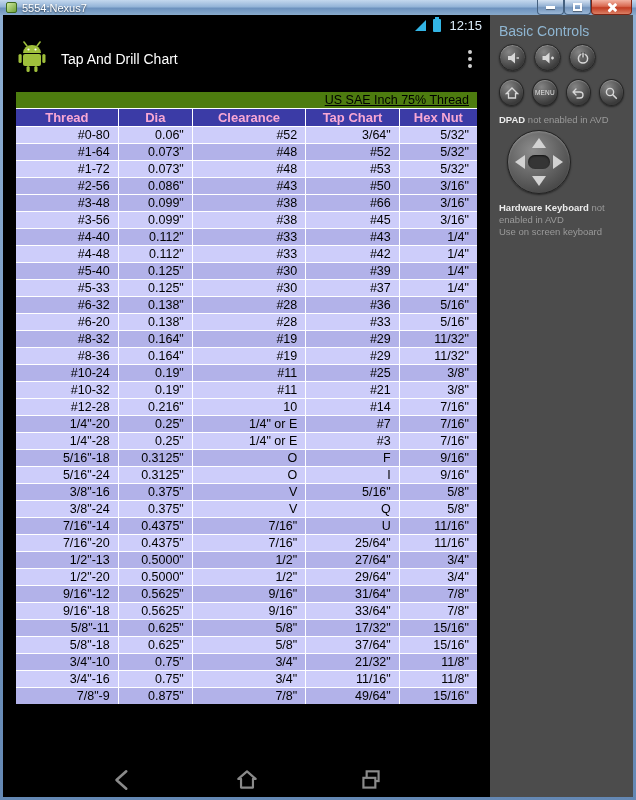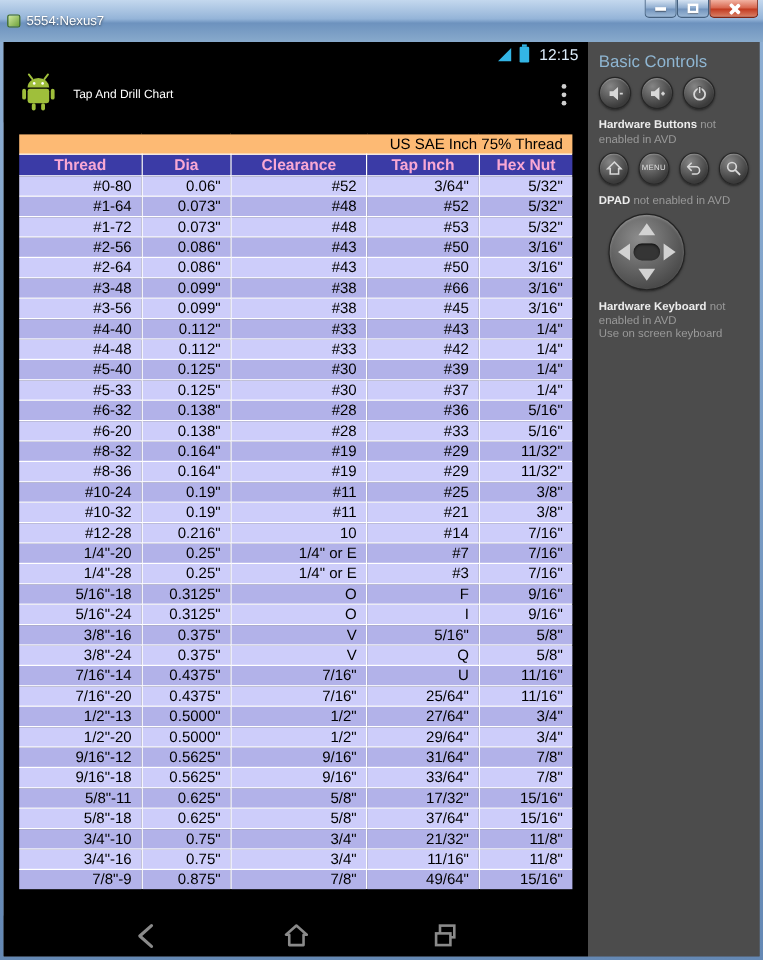--- a/index.html
+++ b/index.html
@@ -1,21 +1,21 @@
 <!DOCTYPE html>
 <html><head>
 <meta charset="utf-8">
 <style>
   html,body{margin:0;padding:0;}
   body{width:636px;height:800px;font-family:"Liberation Sans","DejaVu Sans",sans-serif;overflow:hidden;background:#6488b4;}
   *{box-sizing:border-box;}
 
   
   .window{width:636px;height:800px;display:flex;flex-direction:column;background:linear-gradient(#8fb0d4,#6488b4);}
-  .titlebar{height:35px;display:flex;align-items:center;padding:0 4px 0 6px;
+  .titlebar{height:15px;display:flex;align-items:center;padding:0 4px 0 6px;
     background:linear-gradient(#c4d8ee 0%,#94b4d8 45%,#6d92be 55%,#88aacc 100%);}
   .titlebar-icon{width:11px;height:11px;margin-right:5px;border-radius:2px;
     background:linear-gradient(135deg,#cfe9a0,#6fa23a);border:1px solid #3d6a1e;}
   .titlebar-text{flex:1;font-size:11px;color:#fff;text-shadow:0 1px 2px rgba(0,0,0,.65);white-space:nowrap;}
   .win-buttons{display:flex;align-self:flex-start;}
   .win-btn{width:27px;height:15px;margin-left:0;display:flex;align-items:center;justify-content:center;
     border:1px solid #44607f;border-top:none;border-radius:0 0 4px 4px;
     background:linear-gradient(#d4e2f2,#93b0d2 45%,#7495bd 55%,#9cb8d6);cursor:default;}
   .win-btn.close{width:41px;background:linear-gradient(#f2b2a2,#d96a52 45%,#c23c22 55%,#da8066);border-color:#7e2413;}
   .glyph-min{width:9px;height:3px;background:#fff;box-shadow:0 1px 1px rgba(0,0,0,.4);}
@@ -30,28 +30,28 @@
   
   .android{width:487px;min-width:487px;background:#000;display:flex;flex-direction:column;}
 
   .status-bar{height:21px;display:flex;align-items:center;justify-content:flex-end;gap:5px;padding:0 8px;background:#000;}
   .sig-tri{width:0;height:0;border-left:11px solid transparent;border-bottom:11px solid #33b5e5;}
   .battery{width:8px;height:13px;background:#33b5e5;border-radius:1px;position:relative;margin-left:2px;}
   .battery::before{content:"";position:absolute;top:-2px;left:2px;width:4px;height:2px;background:#33b5e5;}
   .status-time{font-size:13px;color:#dcecfa;margin-left:3px;}
 
   .action-bar{height:46px;display:flex;align-items:center;gap:12px;padding:0 12px;background:#000;}
-  .action-title{color:#fff;font-size:10px;white-space:nowrap;}
+  .action-title{color:#fff;font-size:14px;white-space:nowrap;}
   .overflow-btn{margin-left:auto;display:flex;flex-direction:column;gap:3px;padding:6px;}
   .overflow-btn i{width:4px;height:4px;border-radius:50%;background:#cfcfcf;display:block;}
 
   .table-wrap{flex:1;overflow:hidden;padding:8px 11px 0;}
   table.drill{width:100%;border-collapse:collapse;border:2px solid #000;}
   table.drill td,table.drill th{border:1px solid #fff;white-space:nowrap;}
-  .tbl-title{background:#fdba74;color:#000;text-align:center;font-size:13px;height:16px;padding:1px 4px;}
+  .tbl-title{background:#4d7c0f;color:#000;text-align:center;font-size:13px;height:16px;padding:1px 4px;text-decoration:underline;}
   table.drill th{background:#3b3ba6;color:#f9a8d4;font-size:13px;font-weight:bold;text-align:center;height:17px;padding:1px 6px;}
   table.drill td{font-size:12.5px;color:#000;text-align:right;height:15px;padding:1px 8px;}
   tr.row-light td{background:#cdcdfa;}
   tr.row-dark td{background:#b2b2e9;}
 
   .nav-bar{height:34px;display:flex;align-items:center;justify-content:center;gap:86px;background:#000;}
   .nav-btn{display:flex;align-items:center;justify-content:center;padding:2px 6px;}
 
   
   .panel{flex:1;background:#4c4c4c;padding:8px 9px;color:#ccc;overflow:hidden;}
@@ -142,21 +142,21 @@
               <col style="width:17%">
           </colgroup>
           <tbody>
             <tr>
               <td colspan="5" class="tbl-title">US SAE Inch 75% Thread</td>
             </tr>
             <tr>
               <th>Thread</th>
               <th>Dia</th>
               <th>Clearance</th>
-              <th>Tap Inch</th>
+              <th>Tap Chart</th>
               <th>Hex Nut</th>
             </tr>
           <tr class="row-light">
                 <td>#0-80</td>
                 <td>0.06"</td>
                 <td>#52</td>
                 <td>3/64"</td>
                 <td>5/32"</td>
               </tr>
               <tr class="row-dark">
@@ -173,27 +173,20 @@
                 <td>#53</td>
                 <td>5/32"</td>
               </tr>
               <tr class="row-dark">
                 <td>#2-56</td>
                 <td>0.086"</td>
                 <td>#43</td>
                 <td>#50</td>
                 <td>3/16"</td>
               </tr>
-              <tr class="row-light">
-                <td>#2-64</td>
-                <td>0.086"</td>
-                <td>#43</td>
-                <td>#50</td>
-                <td>3/16"</td>
-              </tr>
               <tr class="row-dark">
                 <td>#3-48</td>
                 <td>0.099"</td>
                 <td>#38</td>
                 <td>#66</td>
                 <td>3/16"</td>
               </tr>
               <tr class="row-light">
                 <td>#3-56</td>
                 <td>0.099"</td>
@@ -441,24 +434,20 @@
         </div>
         <div class="round-btn">
           <svg width="14" height="14" viewBox="0 0 14 14">
             <circle cx="7" cy="7.5" r="4.6" fill="none" stroke="#d8d8d8" stroke-width="1.5"></circle>
             <line x1="7" y1="1" x2="7" y2="6.5" stroke="#3b3b3b" stroke-width="3"></line>
             <line x1="7" y1="1.5" x2="7" y2="6.5" stroke="#d8d8d8" stroke-width="1.5"></line>
           </svg>
         </div>
       </div>
 
-      <div class="hw-label">
-        <b>Hardware Buttons</b>
-        <span>not enabled in AVD</span>
-      </div>
 
       <div class="btn-row">
         <div class="round-btn">
           <svg width="14" height="14" viewBox="0 0 14 14">
             <path d="M7 2 L12.5 7.5 H10.5 V12 H3.5 V7.5 H1.5 Z" fill="none" stroke="#d8d8d8" stroke-width="1.3"></path>
           </svg>
         </div>
         <div class="round-btn">
           <span class="menu-text">MENU</span>
         </div>

